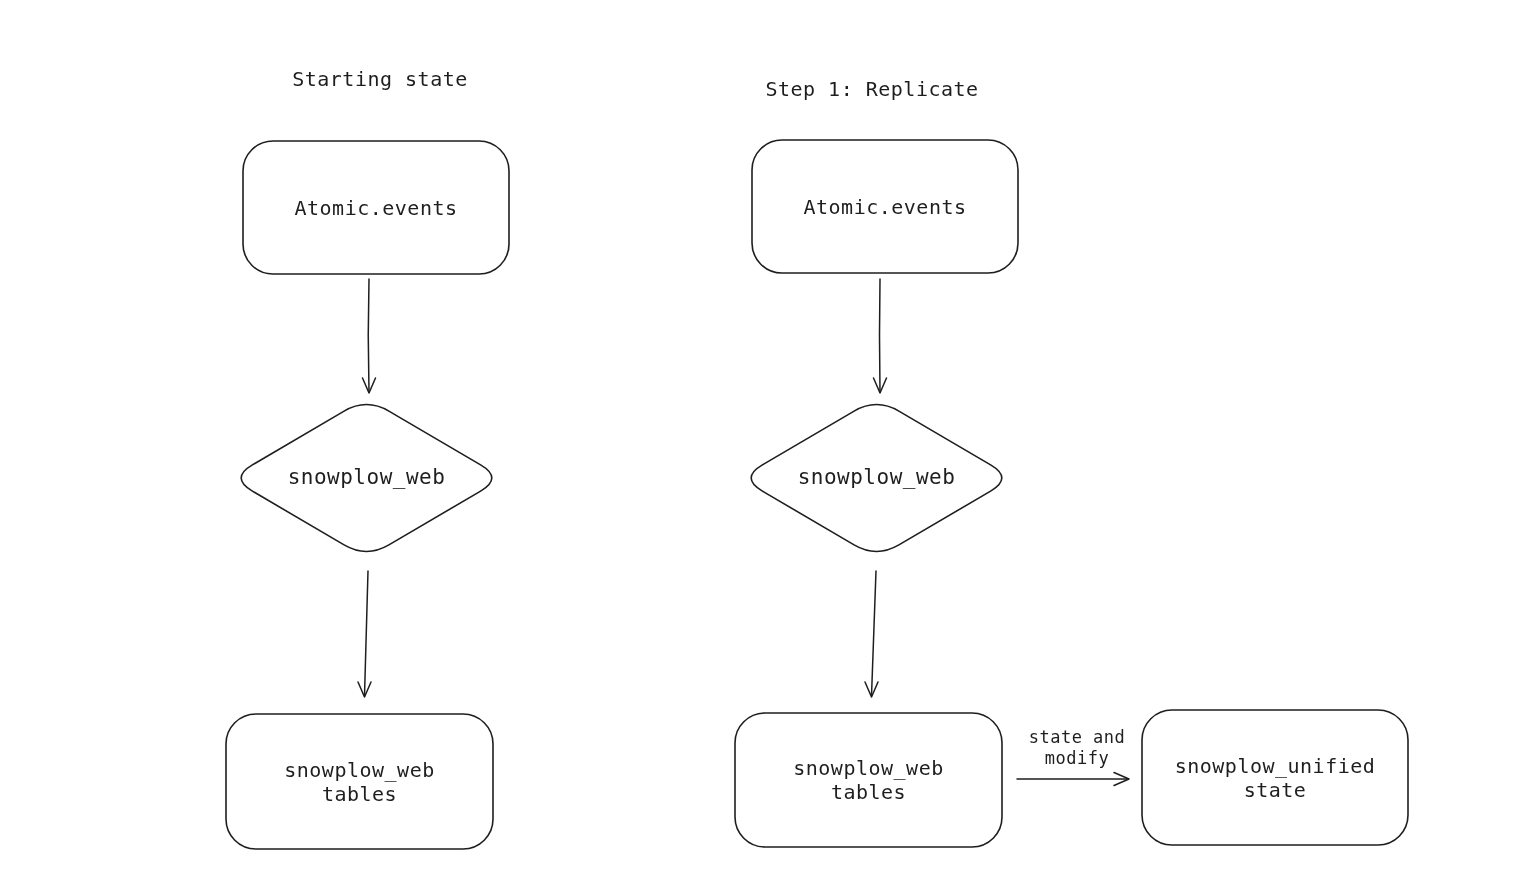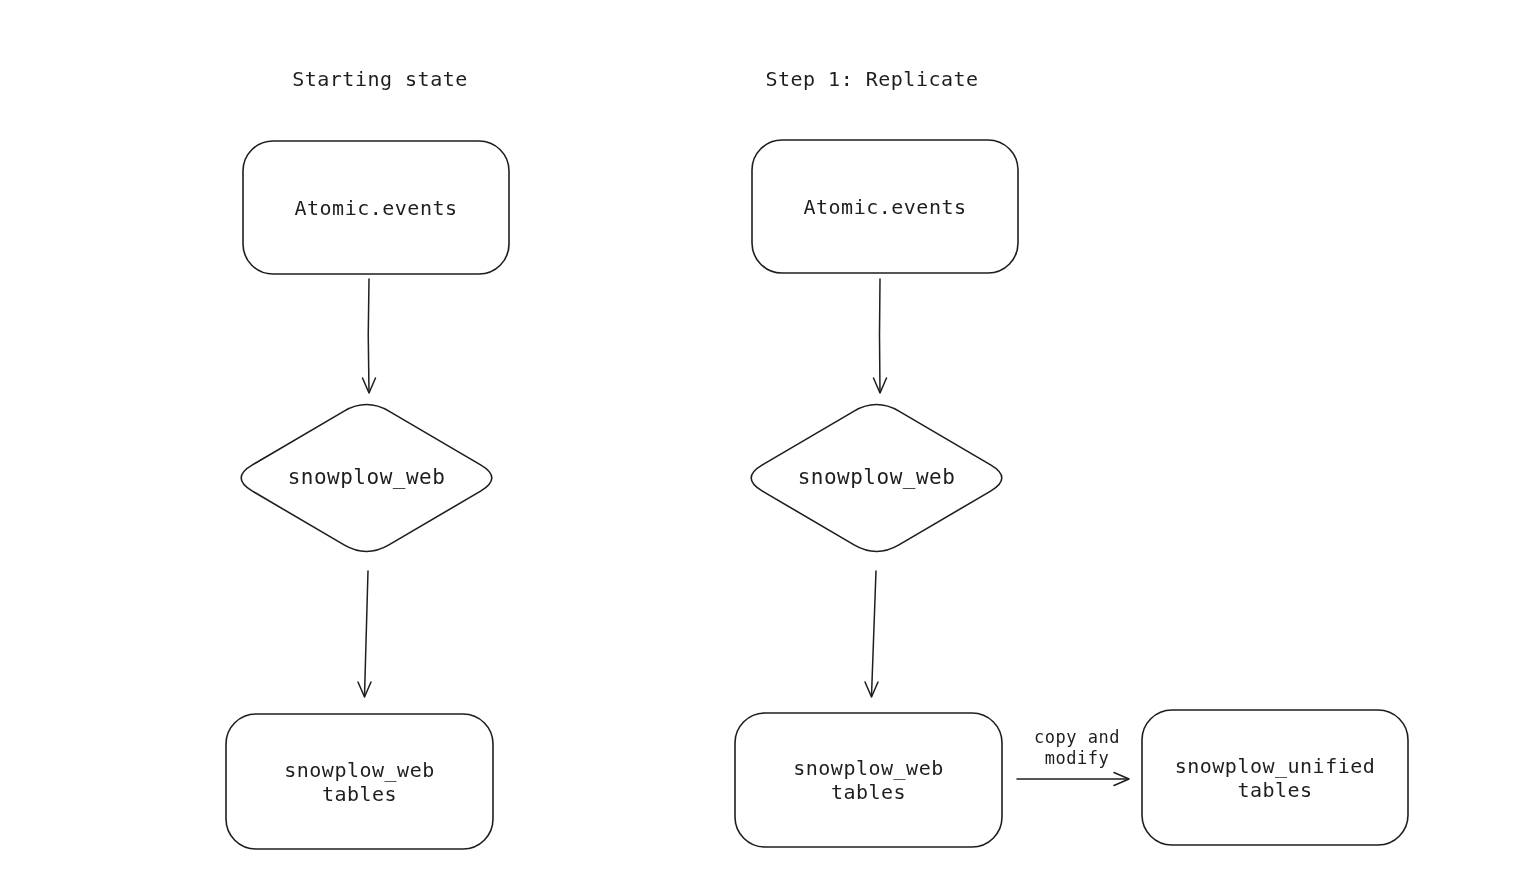--- a/index.html
+++ b/index.html
@@ -84,30 +84,30 @@
       <rect class="node-outline" x="735" y="713" width="267" height="134" rx="30" ry="30"></rect>
       <g>
         <path class="edge" d="M 1017 779 L 1128 779"></path>
         <polyline class="edge" points="1114,772.5 1129,779 1114,785.5"></polyline>
       </g>
       <rect class="node-outline" x="1142" y="710" width="266" height="135" rx="30" ry="30"></rect>
     </g>
   </svg>
 
   <div class="label panel-title" style="left:230px; top:66px; width:300px; height:26px;">Starting state</div>
-  <div class="label panel-title" style="left:722px; top:66px; width:300px; height:26px;">Step 1: Replicate</div>
+  <div class="label panel-title" style="left:722px; top:76px; width:300px; height:26px;">Step 1: Replicate</div>
 
   <div class="label node-label" style="left:243px; top:141px; width:266px; height:133px;">Atomic.events</div>
   <div class="label diamond-label" style="left:230px; top:398px; width:273px; height:160px;">snowplow_web</div>
   <div class="label node-label" style="left:226px; top:714px; width:267px; height:135px;">snowplow_web
 tables</div>
 
   <div class="label node-label" style="left:752px; top:140px; width:266px; height:133px;">Atomic.events</div>
   <div class="label diamond-label" style="left:740px; top:398px; width:273px; height:160px;">snowplow_web</div>
   <div class="label node-label" style="left:735px; top:713px; width:267px; height:134px;">snowplow_web
 tables</div>
   <div class="label node-label" style="left:1142px; top:710px; width:266px; height:135px;">snowplow_unified
-tables</div>
+state</div>
 
-  <div class="label edge-label" style="left:1016px; top:724px; width:122px; height:48px;">copy and
+  <div class="label edge-label" style="left:1016px; top:724px; width:122px; height:48px;">state and
 modify</div>
 
 </div>
 
 </body></html>

